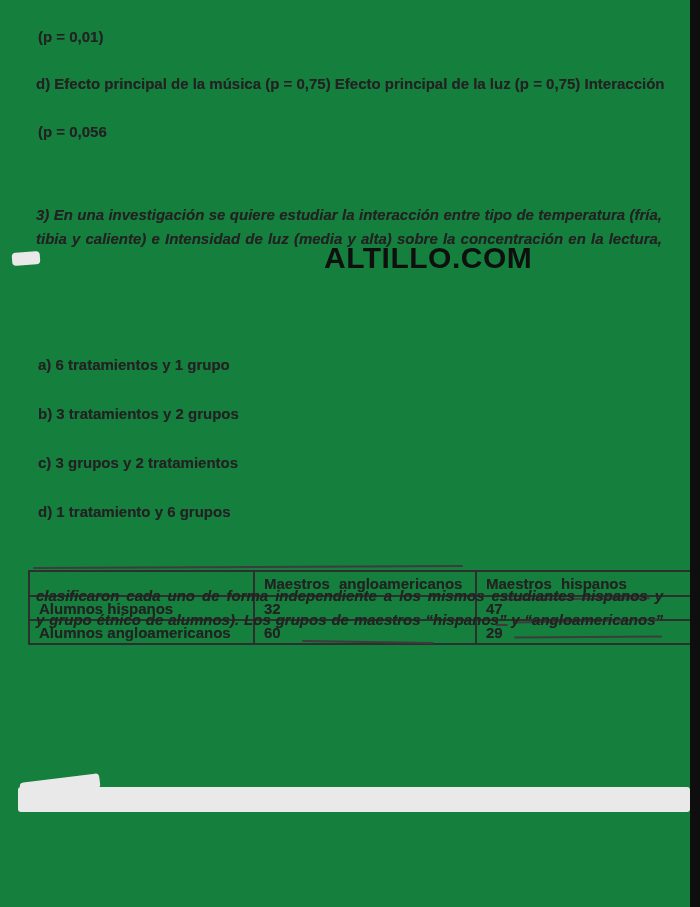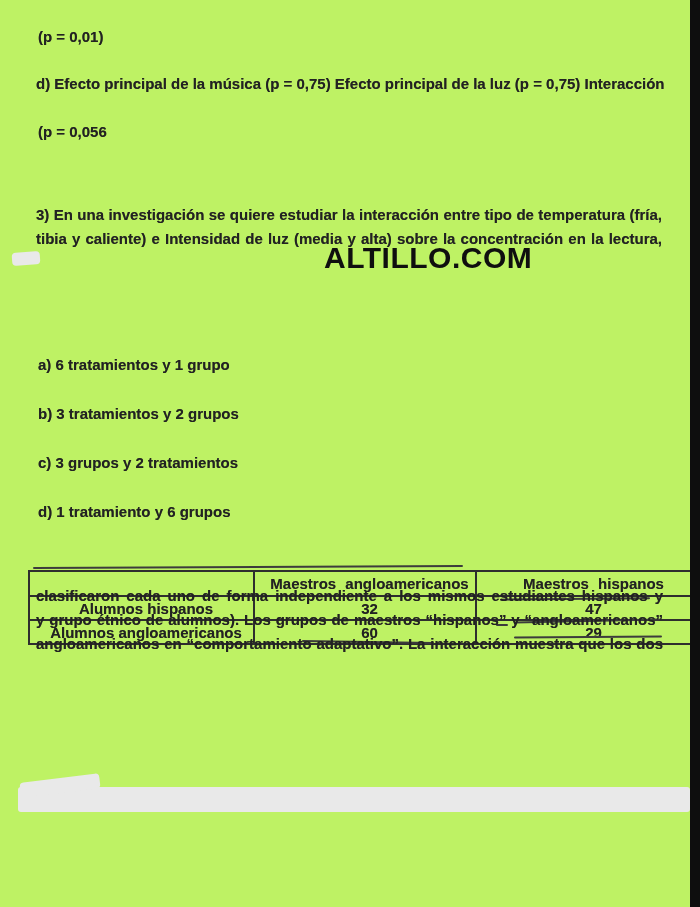--- a/index.html
+++ b/index.html
@@ -1,48 +1,48 @@
 <!DOCTYPE html>
 <html><head>
 <meta charset="utf-8">
 <style>
   html,body{margin:0;padding:0;background:#e8e8e8;}
   .page{
     position:relative;
     width:700px;height:907px;
-    background:#bef264;
+    background:#15803d;
     overflow:hidden;
     font-family:"Liberation Sans","DejaVu Sans",sans-serif;
     color:#222;
     font-weight:600;
     font-size:15px;
     text-shadow:0 0 .5px rgba(40,40,40,.55);
   }
   .para{position:absolute;}
   .para .ln{
     text-align:justify;
     text-align-last:justify;
     -moz-text-align-last:justify;
   }
   .para .ln.last{text-align-last:auto;-moz-text-align-last:auto;}
-  .lh24 .ln{height:24px;line-height:24px;}
+  .lh24 .ln{height:24px;line-height:24px;font-style:italic;}
   .optline{position:absolute;white-space:nowrap;}
   .watermark{
     position:absolute;left:324px;top:241px;
     font-size:30px;font-weight:700;letter-spacing:.5px;color:#0f0f0f;
     text-shadow:none;white-space:nowrap;
   }
   
   .qtable{
     position:absolute;left:28px;top:570px;
     border-collapse:collapse;table-layout:fixed;width:646px;
   }
   .qtable td,.qtable th{
     border:2px solid #2e2e2e;
-    font-weight:600;font-size:15px;color:#222;text-align:center;
+    font-weight:600;font-size:15px;color:#222;text-align:left;
     padding:0 0 0 9px;overflow:hidden;white-space:nowrap;
   }
   .qtable th{height:23px;word-spacing:5px;}
   .qtable td{height:22px;}
   .col1{width:214px;}.col2{width:211px;}.col3{width:215px;}
   
   .hline{position:absolute;height:2px;background:#3c3c3c;border-radius:2px;}
   .smudge{position:absolute;background:#e9e9e9;z-index:0;}
   .scanbar{position:absolute;top:0;right:0;width:10px;height:907px;background:#0e0e0e;z-index:5;}
   .txt{position:relative;z-index:1;}
@@ -68,21 +68,20 @@
   <div class="optline txt" style="left:38px;top:257px;">a) 6 tratamientos y 1 grupo</div>
   <div class="optline txt" style="left:38px;top:289px;">b) 3 tratamientos y 2 grupos</div>
   <div class="optline txt" style="left:38px;top:321px;">c) 3 grupos y 2 tratamientos</div>
   <div class="optline txt" style="left:38px;top:353px;">d) 1 tratamiento y 6 grupos</div>
 
   <div class="watermark">ALTILLO.COM</div>
 
   <div class="para lh24 txt" style="left:36px;top:417px;width:627px;">
     <div class="ln">clasificaron cada uno de forma independiente a los mismos estudiantes hispanos y</div>
     <div class="ln">y grupo étnico de alumnos). Los grupos de maestros “hispanos” y “angloamericanos”</div>
-    <div class="ln">angloamericanos en “comportamiento adaptativo”. La interacción muestra que los dos</div>
   </div>
 
   <table class="qtable">
     <tbody>
         <tr>
       <th class="col1"></th>
       <th class="col2">Maestros angloamericanos</th>
       <th class="col3">Maestros hispanos</th>
     </tr>
     <tr>

